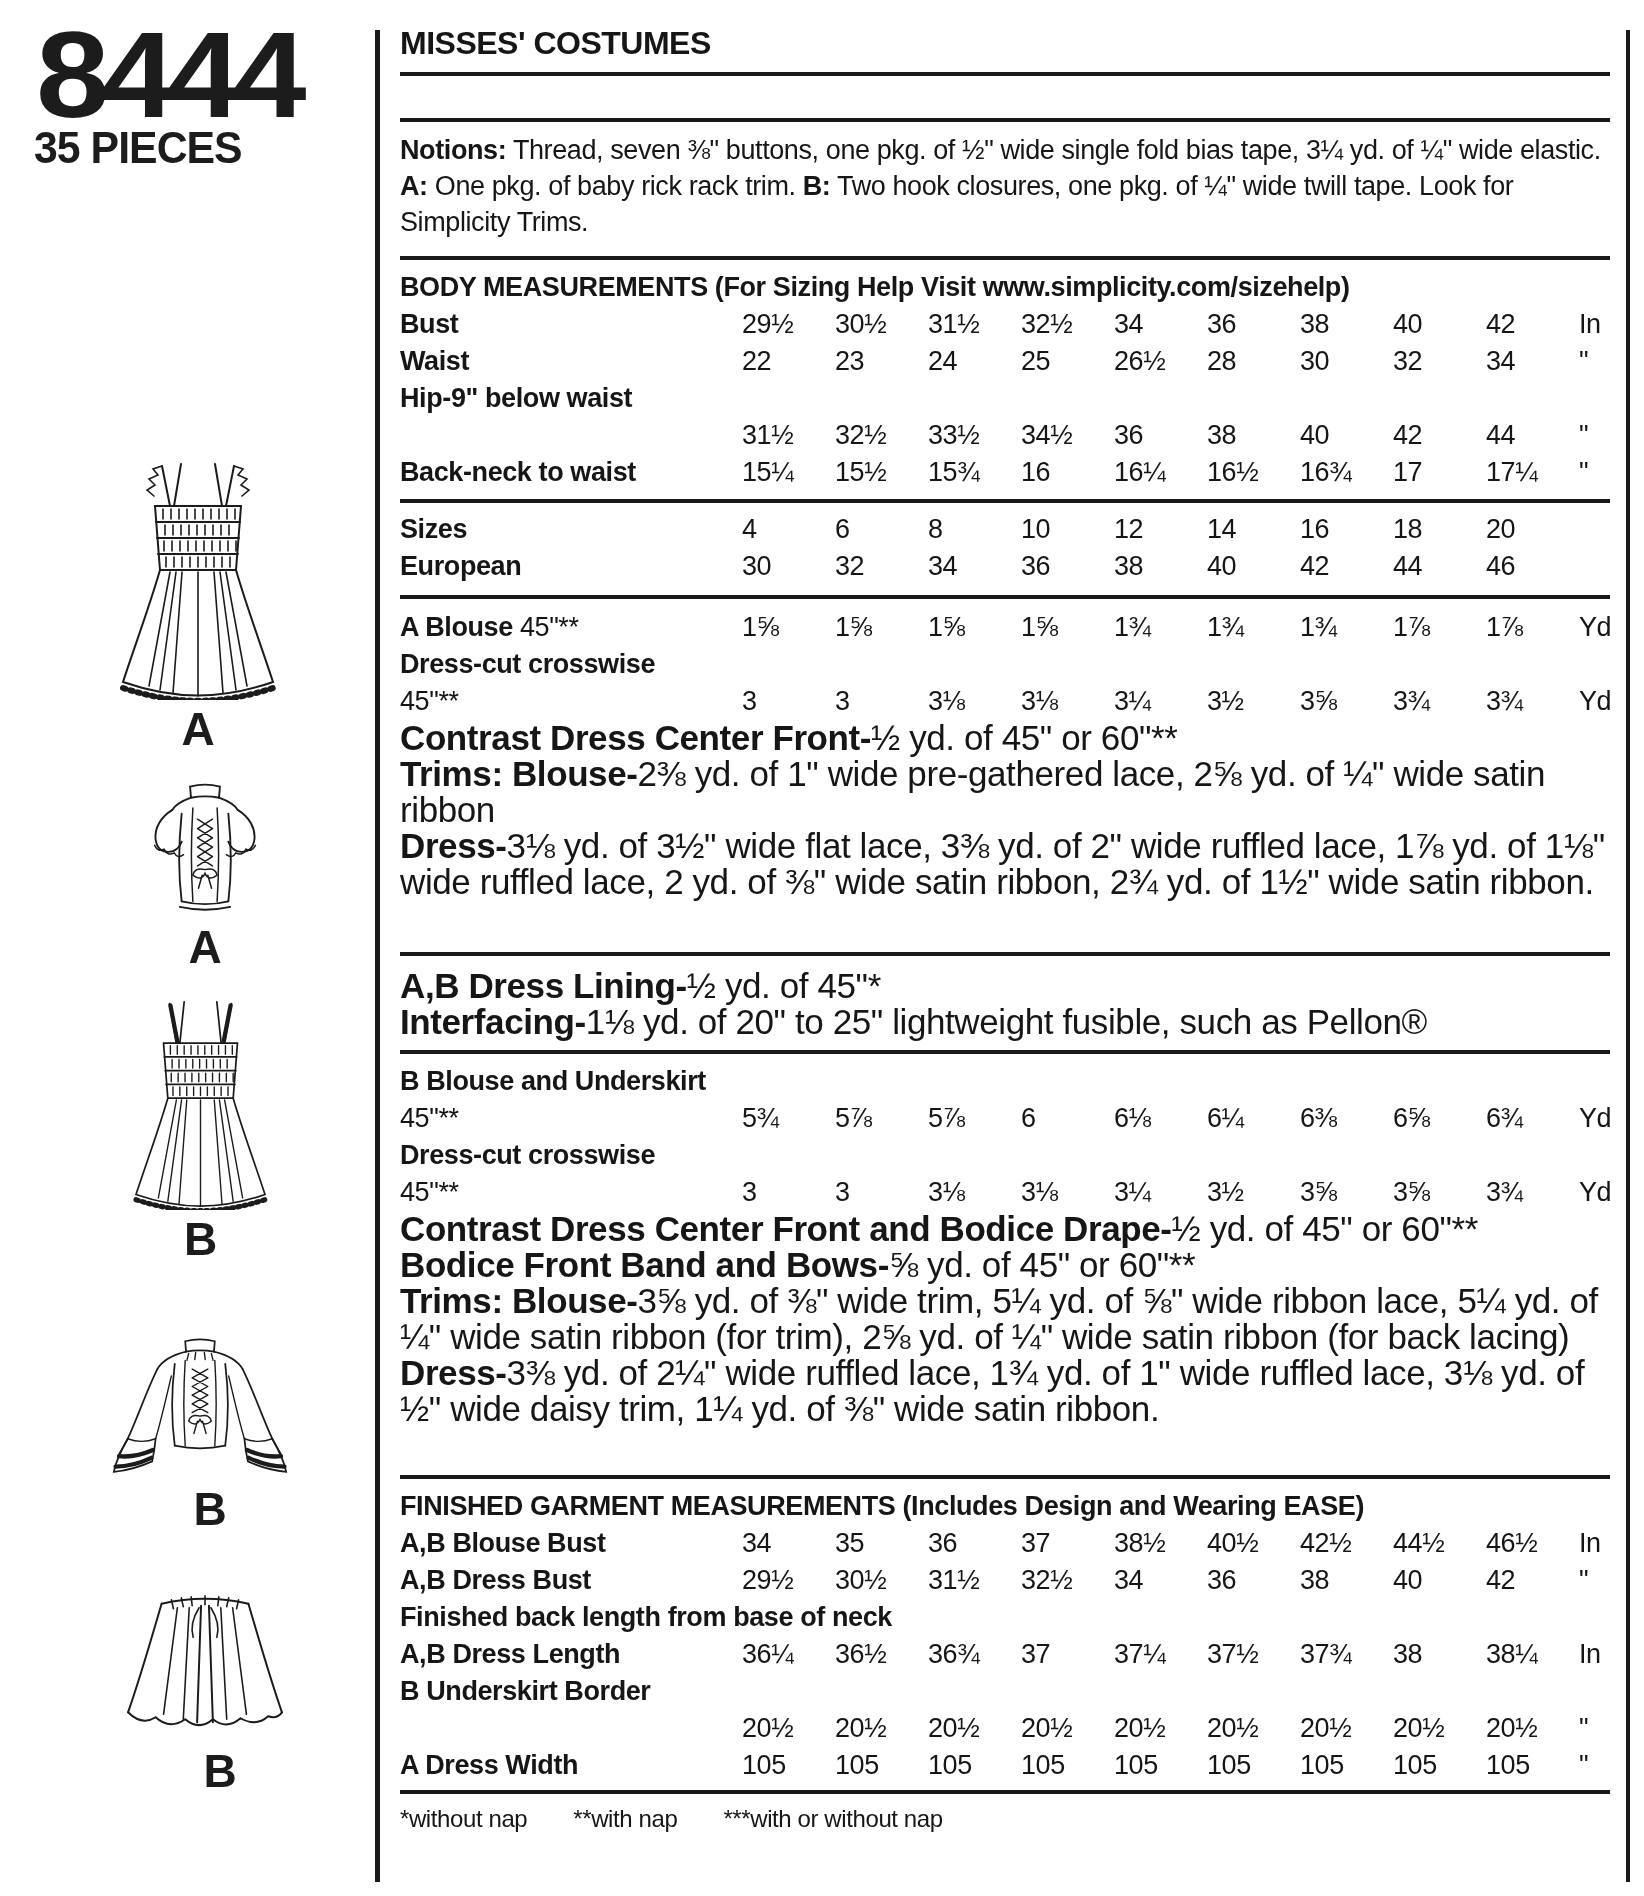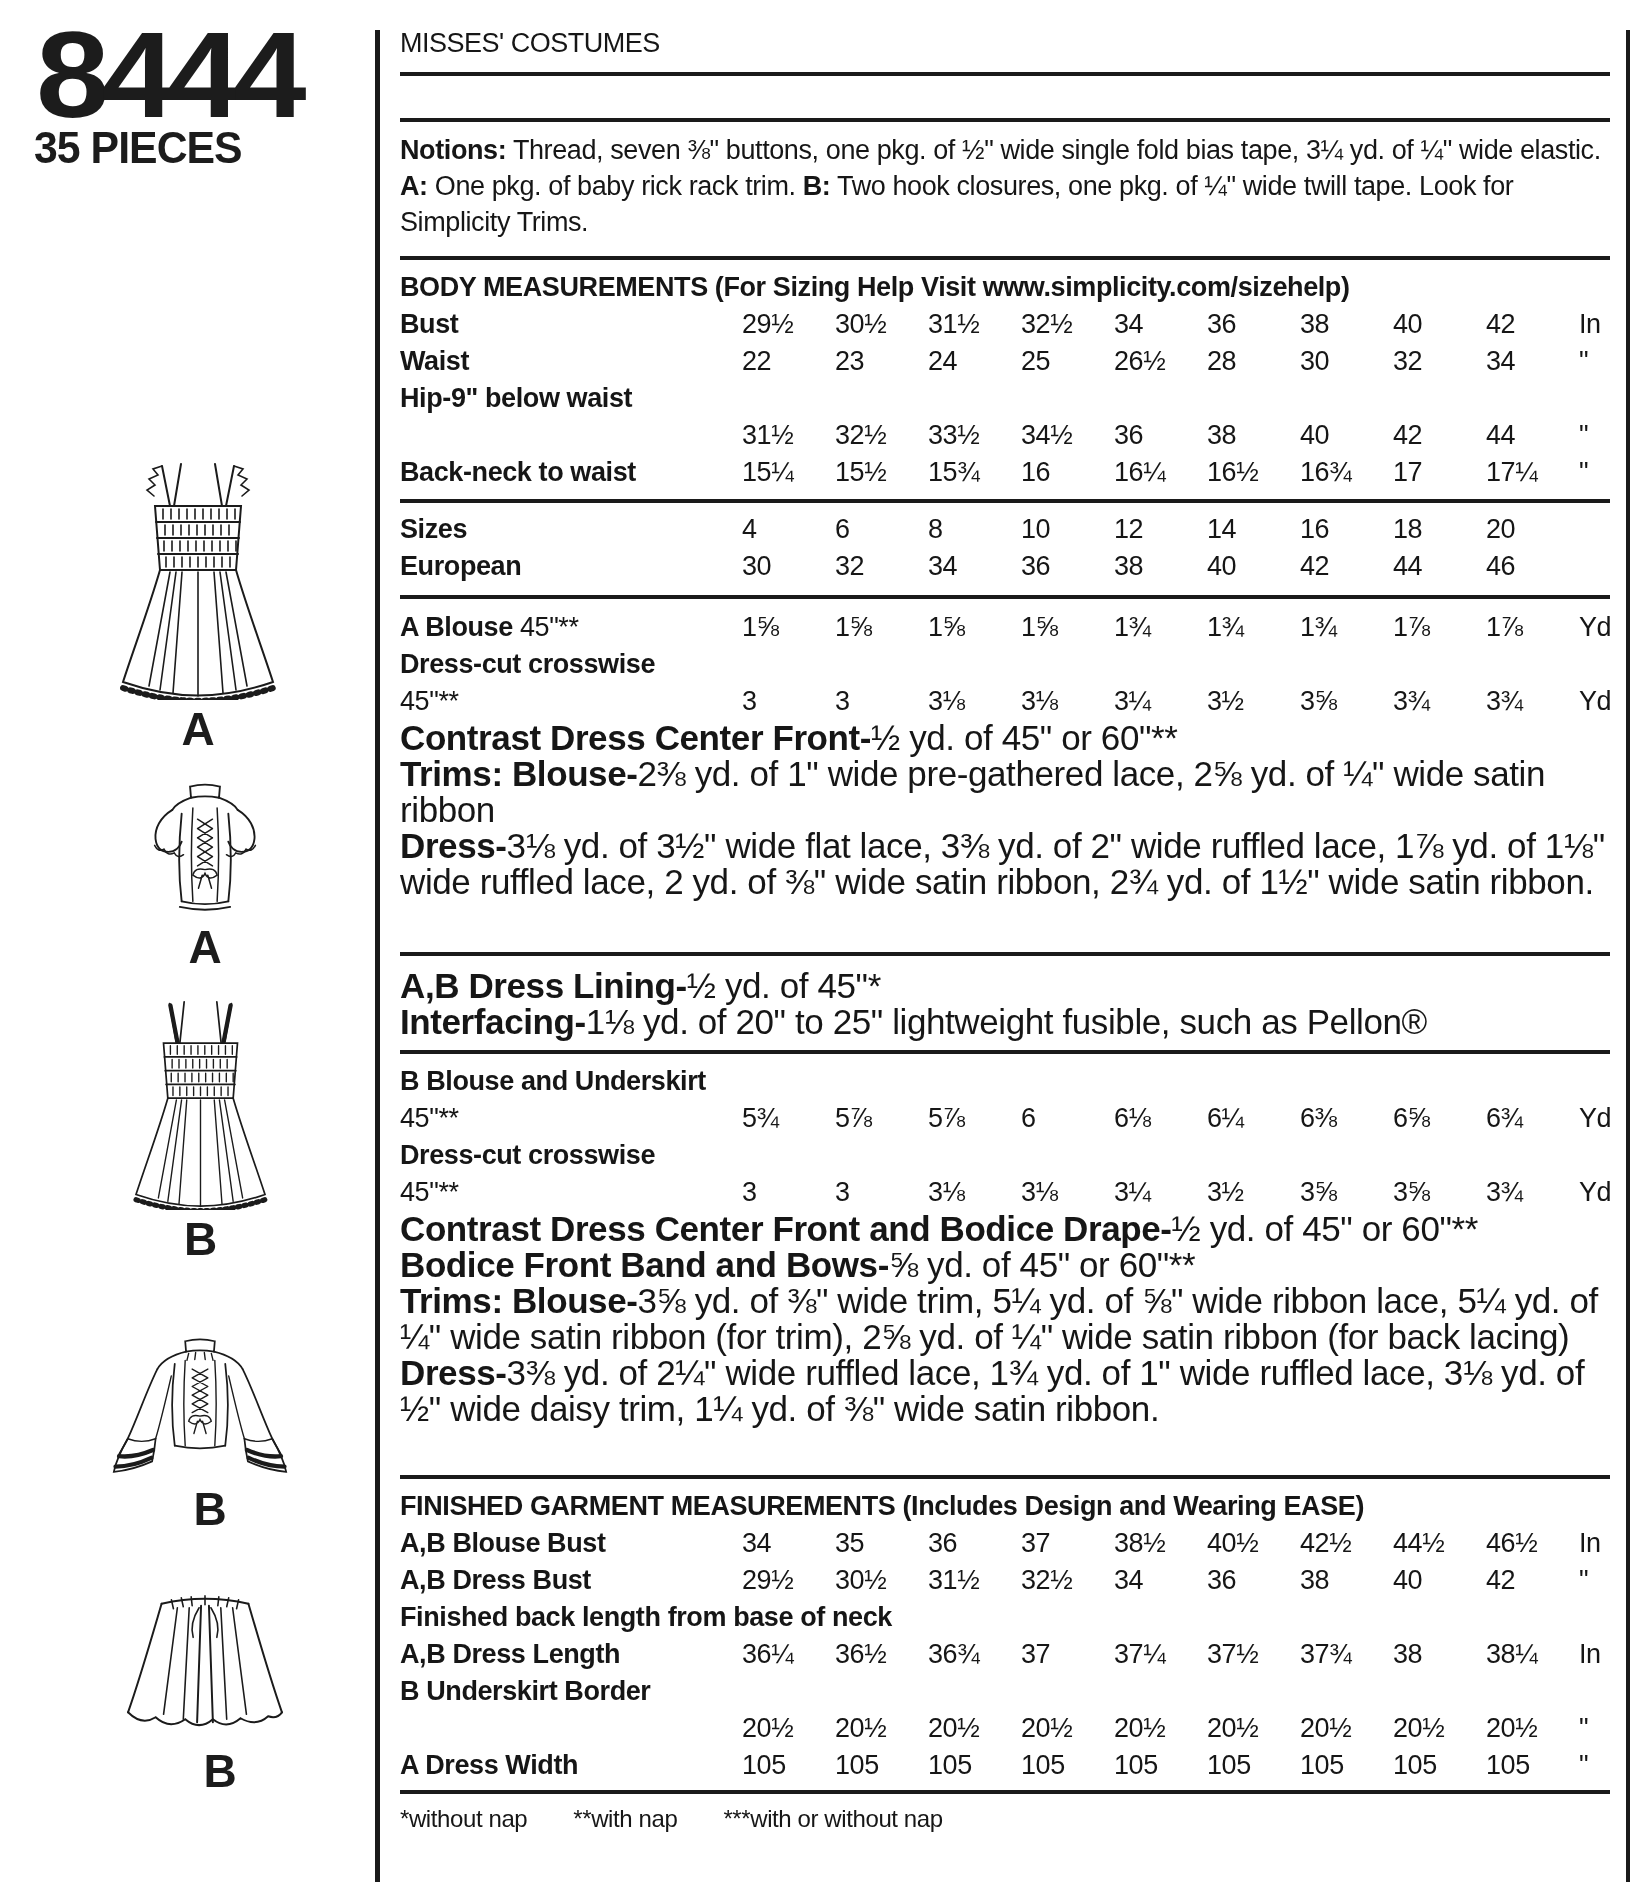--- a/index.html
+++ b/index.html
@@ -35,21 +35,21 @@
     font-size:46px; font-weight:700; color:#1c1c1c;
   }
 
   
   .v-rule { position:absolute; top:30px; height:1852px; background:#1a1a1a; }
   .v-rule.main  { left:375px; width:5px; }
   .v-rule.right { left:1626px; width:4px; }
 
   
   .right-col { position:absolute; left:400px; top:26px; width:1210px; }
-  h1 { margin:0; font-size:27px; font-weight:400; letter-spacing:-0.5px; line-height:34px; }
+  h1 { margin:0; font-size:32px; font-weight:700; letter-spacing:-0.5px; line-height:34px; }
   h2 { margin:0 0 2px 0; font-size:27px; font-weight:700; line-height:34px; }
   .rule { border:0; border-top:4px solid #1a1a1a; margin:12px 0 10px 0; }
   .rule.after-fabrics { margin-top:42px; }
   .rule.after-notions { margin-top:16px; }
   .rule.tight  { margin:8px 0 8px 0; }
   .rule.mid    { margin:10px 0 10px 0; }
   .rule.gap-lg { margin:52px 0 12px 0; }
   .rule.gap-xl { margin:48px 0 10px 0; }
   .rule.pre-foot { margin:6px 0 10px 0; }
 

